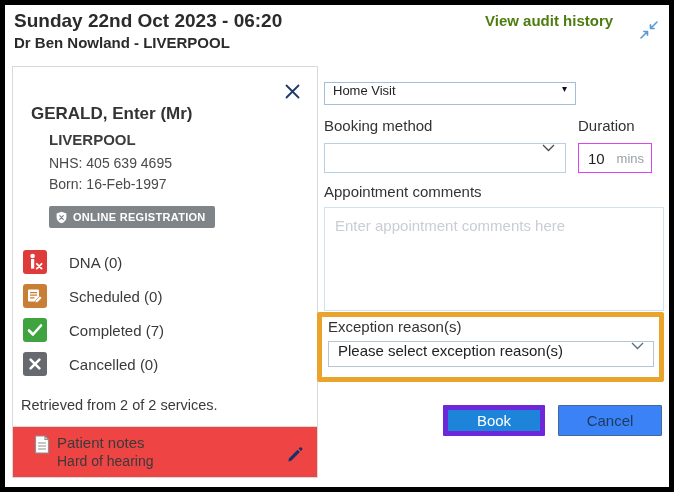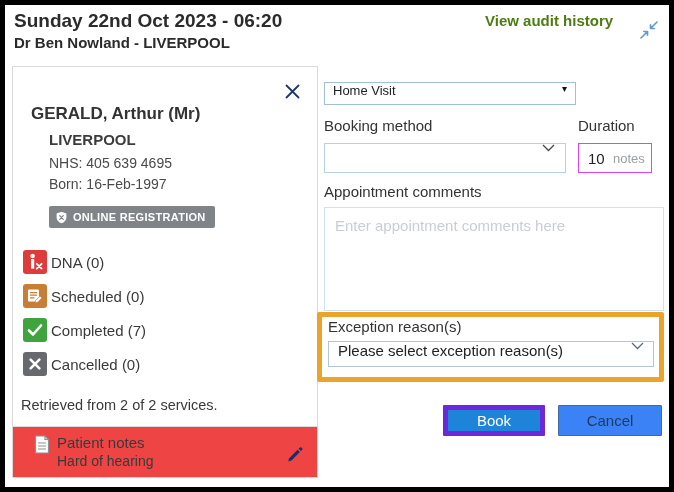--- a/index.html
+++ b/index.html
@@ -19,21 +19,21 @@
            border:1px solid #d9d9d9; background:#fff; }
   .close-x { position:absolute; right:16px; top:16px; width:17px; height:17px; cursor:pointer; }
   .p-name  { position:absolute; left:18px; top:37px; font-size:17px; font-weight:700; color:#333; }
   .p-loc   { position:absolute; left:36px; top:64px; font-size:15px; font-weight:700; color:#3c3c3c; }
   .p-nhs   { position:absolute; left:36px; top:88px; font-size:14px; color:#4a4a4a; }
   .p-born  { position:absolute; left:36px; top:109px; font-size:14px; color:#4a4a4a; }
   .badge   { position:absolute; left:36px; top:139px; height:22px; background:#7f8488; border-radius:2px;
              display:flex; align-items:center; gap:5px; padding:0 9px 0 6px; }
   .badge span { color:#fff; font-size:11px; font-weight:700; letter-spacing:.3px; }
   .statuses { position:absolute; left:10px; top:178px; }
-  .srow { display:flex; align-items:center; gap:4px; height:34px; }
+  .srow { display:flex; align-items:center; gap:22px; height:34px; }
   .sicon { width:24px; height:24px; border-radius:3px; display:flex; align-items:center; justify-content:center; }
   .srow .slabel { font-size:15px; color:#3a3a3a; }
   .retrieved { position:absolute; left:8px; top:330px; font-size:14.5px; color:#3a3a3a; }
   .notes { position:absolute; left:0; bottom:0; width:100%; height:51px; background:#ef4444;
            border-top:1px solid #dcdcdc; }
   .notes-title { position:absolute; left:44px; top:7px; font-size:15px; color:#3a3a3a; }
   .notes-value { position:absolute; left:44px; top:26px; font-size:14px; color:#3a3a3a; }
   .doc  { position:absolute; left:21px; top:8px; }
   .pencil { position:absolute; right:13px; top:18px; cursor:pointer; }
 
@@ -75,21 +75,21 @@
       <path d="M3 19 L9.5 12.5 M9.5 12.5 H5.8 M9.5 12.5 V16.2"></path>
     </svg>
   </div>
 
   <div class="panel">
     <div class="close-x">
       <svg width="17" height="17" viewBox="0 0 17 17" stroke="#203864" stroke-width="1.8" stroke-linecap="round">
         <path d="M2.5 2.5 L14.5 14.5 M14.5 2.5 L2.5 14.5"></path>
       </svg>
     </div>
-    <div class="p-name">GERALD, Arthur (Mr)</div>
+    <div class="p-name">GERALD, Enter (Mr)</div>
     <div class="p-loc">LIVERPOOL</div>
     <div class="p-nhs">NHS: 405 639 4695</div>
     <div class="p-born">Born: 16-Feb-1997</div>
 
     <div class="badge">
       <svg width="13" height="13" viewBox="0 0 13 13">
         <path d="M6.5 0.8 L11.4 2.6 V6.2 C11.4 9.4 9.2 11.3 6.5 12.3 C3.8 11.3 1.6 9.4 1.6 6.2 V2.6 Z" fill="#fff"></path>
         <path d="M4.7 4.7 L8.3 8.3 M8.3 4.7 L4.7 8.3" stroke="#7f8488" stroke-width="1.2" stroke-linecap="round"></path>
       </svg>
       <span>ONLINE REGISTRATION</span>
@@ -161,21 +161,21 @@
 
   <div class="sel sel-bm">
     <span></span>
     <svg class="chev" width="13" height="8" viewBox="0 0 13 8" fill="none">
       <polyline points="1,1 6.5,6.5 12,1" stroke="#4a4a4a" stroke-width="1.3"></polyline>
     </svg>
   </div>
 
   <div class="dur-box">
     <input value="10" style="">
-    <span class="dur-unit">notes</span>
+    <span class="dur-unit">mins</span>
   </div>
 
   <div class="label" style="left:319px; top:178px;">Appointment comments</div>
   <textarea class="comments" placeholder="Enter appointment comments here" style=""></textarea>
 
   <div class="highlight"></div>
   <div class="label exc-label" style="left:323px; top:313px;">Exception reason(s)</div>
   <div class="sel sel-exc">
     <span>Please select exception reason(s)</span>
     <svg class="chev" width="13" height="8" viewBox="0 0 13 8" fill="none">

